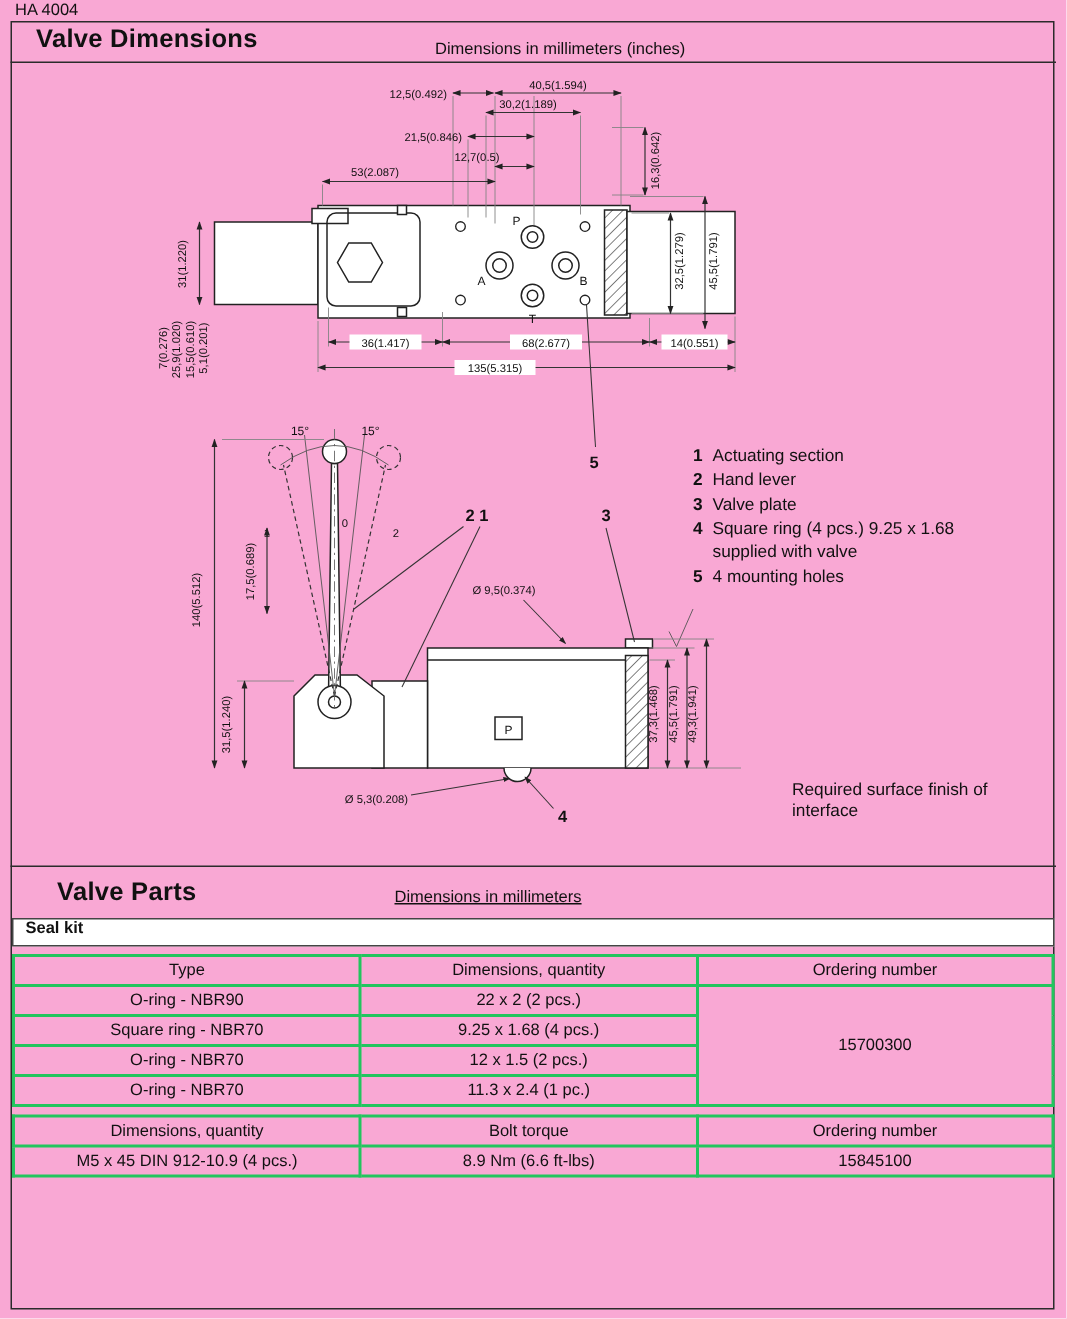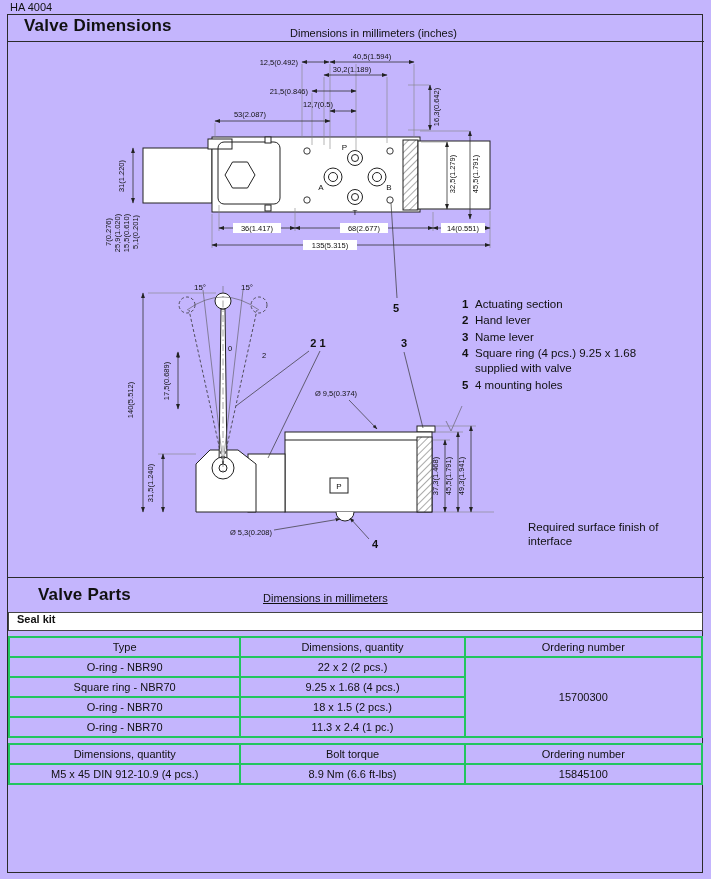--- a/index.html
+++ b/index.html
@@ -1,17 +1,17 @@
 <!DOCTYPE html>
 <html><head>
 <meta charset="utf-8">
 <style>
   * { margin:0; padding:0; box-sizing:border-box; }
   html,body { background:#fff; }
-  .page { position:relative; width:711px; height:879px; background:#c4b5fd;
+  .page { position:relative; width:711px; height:879px; background:#f9a8d4;
           font-family:"Liberation Sans", sans-serif; color:#111; overflow:hidden; }
   .doc-number { position:absolute; left:10px; top:1px; font-size:11px; }
   .frame { position:absolute; left:7px; top:14px; width:696px; height:859px; border:1px solid #2b2b2b; }
   .divider { position:absolute; left:7px; width:697px; height:0; border-top:1px solid #2b2b2b; }
   #div1 { top:41px; } #div2 { top:577px; }
   .vd-title { position:absolute; left:24px; top:16px; font-size:17px; font-weight:bold; letter-spacing:.2px; }
   .vd-subtitle { position:absolute; left:290px; top:27px; font-size:11px; }
   .sp-title { position:absolute; left:38px; top:585px; font-size:17px; font-weight:bold; letter-spacing:.2px; }
   .sp-subtitle { position:absolute; left:263px; top:592px; font-size:11px;text-decoration:underline; }
 
@@ -254,21 +254,21 @@
     <div class="legend-item">
       <span class="legend-num">1</span>
       <span>Actuating section</span>
     </div>
     <div class="legend-item">
       <span class="legend-num">2</span>
       <span>Hand lever</span>
     </div>
     <div class="legend-item">
       <span class="legend-num">3</span>
-      <span>Name lever</span>
+      <span>Valve plate</span>
     </div>
     <div class="legend-item">
       <span class="legend-num">4</span>
       <span>Square ring (4 pcs.) 9.25 x 1.68 supplied with valve</span>
     </div>
     <div class="legend-item">
       <span class="legend-num">5</span>
       <span>4 mounting holes</span>
     </div>
   </div>
@@ -302,21 +302,21 @@
           <td>O-ring - NBR90</td>
           <td>22 x 2 (2 pcs.)</td>
           <td rowspan="4">15700300</td>
         </tr>
         <tr>
           <td>Square ring - NBR70</td>
           <td>9.25 x 1.68 (4 pcs.)</td>
         </tr>
         <tr>
           <td>O-ring - NBR70</td>
-          <td>18 x 1.5 (2 pcs.)</td>
+          <td>12 x 1.5 (2 pcs.)</td>
         </tr>
         <tr>
           <td>O-ring - NBR70</td>
           <td>11.3 x 2.4 (1 pc.)</td>
         </tr>
       </tbody>
     </table>
 
 
     <table>

